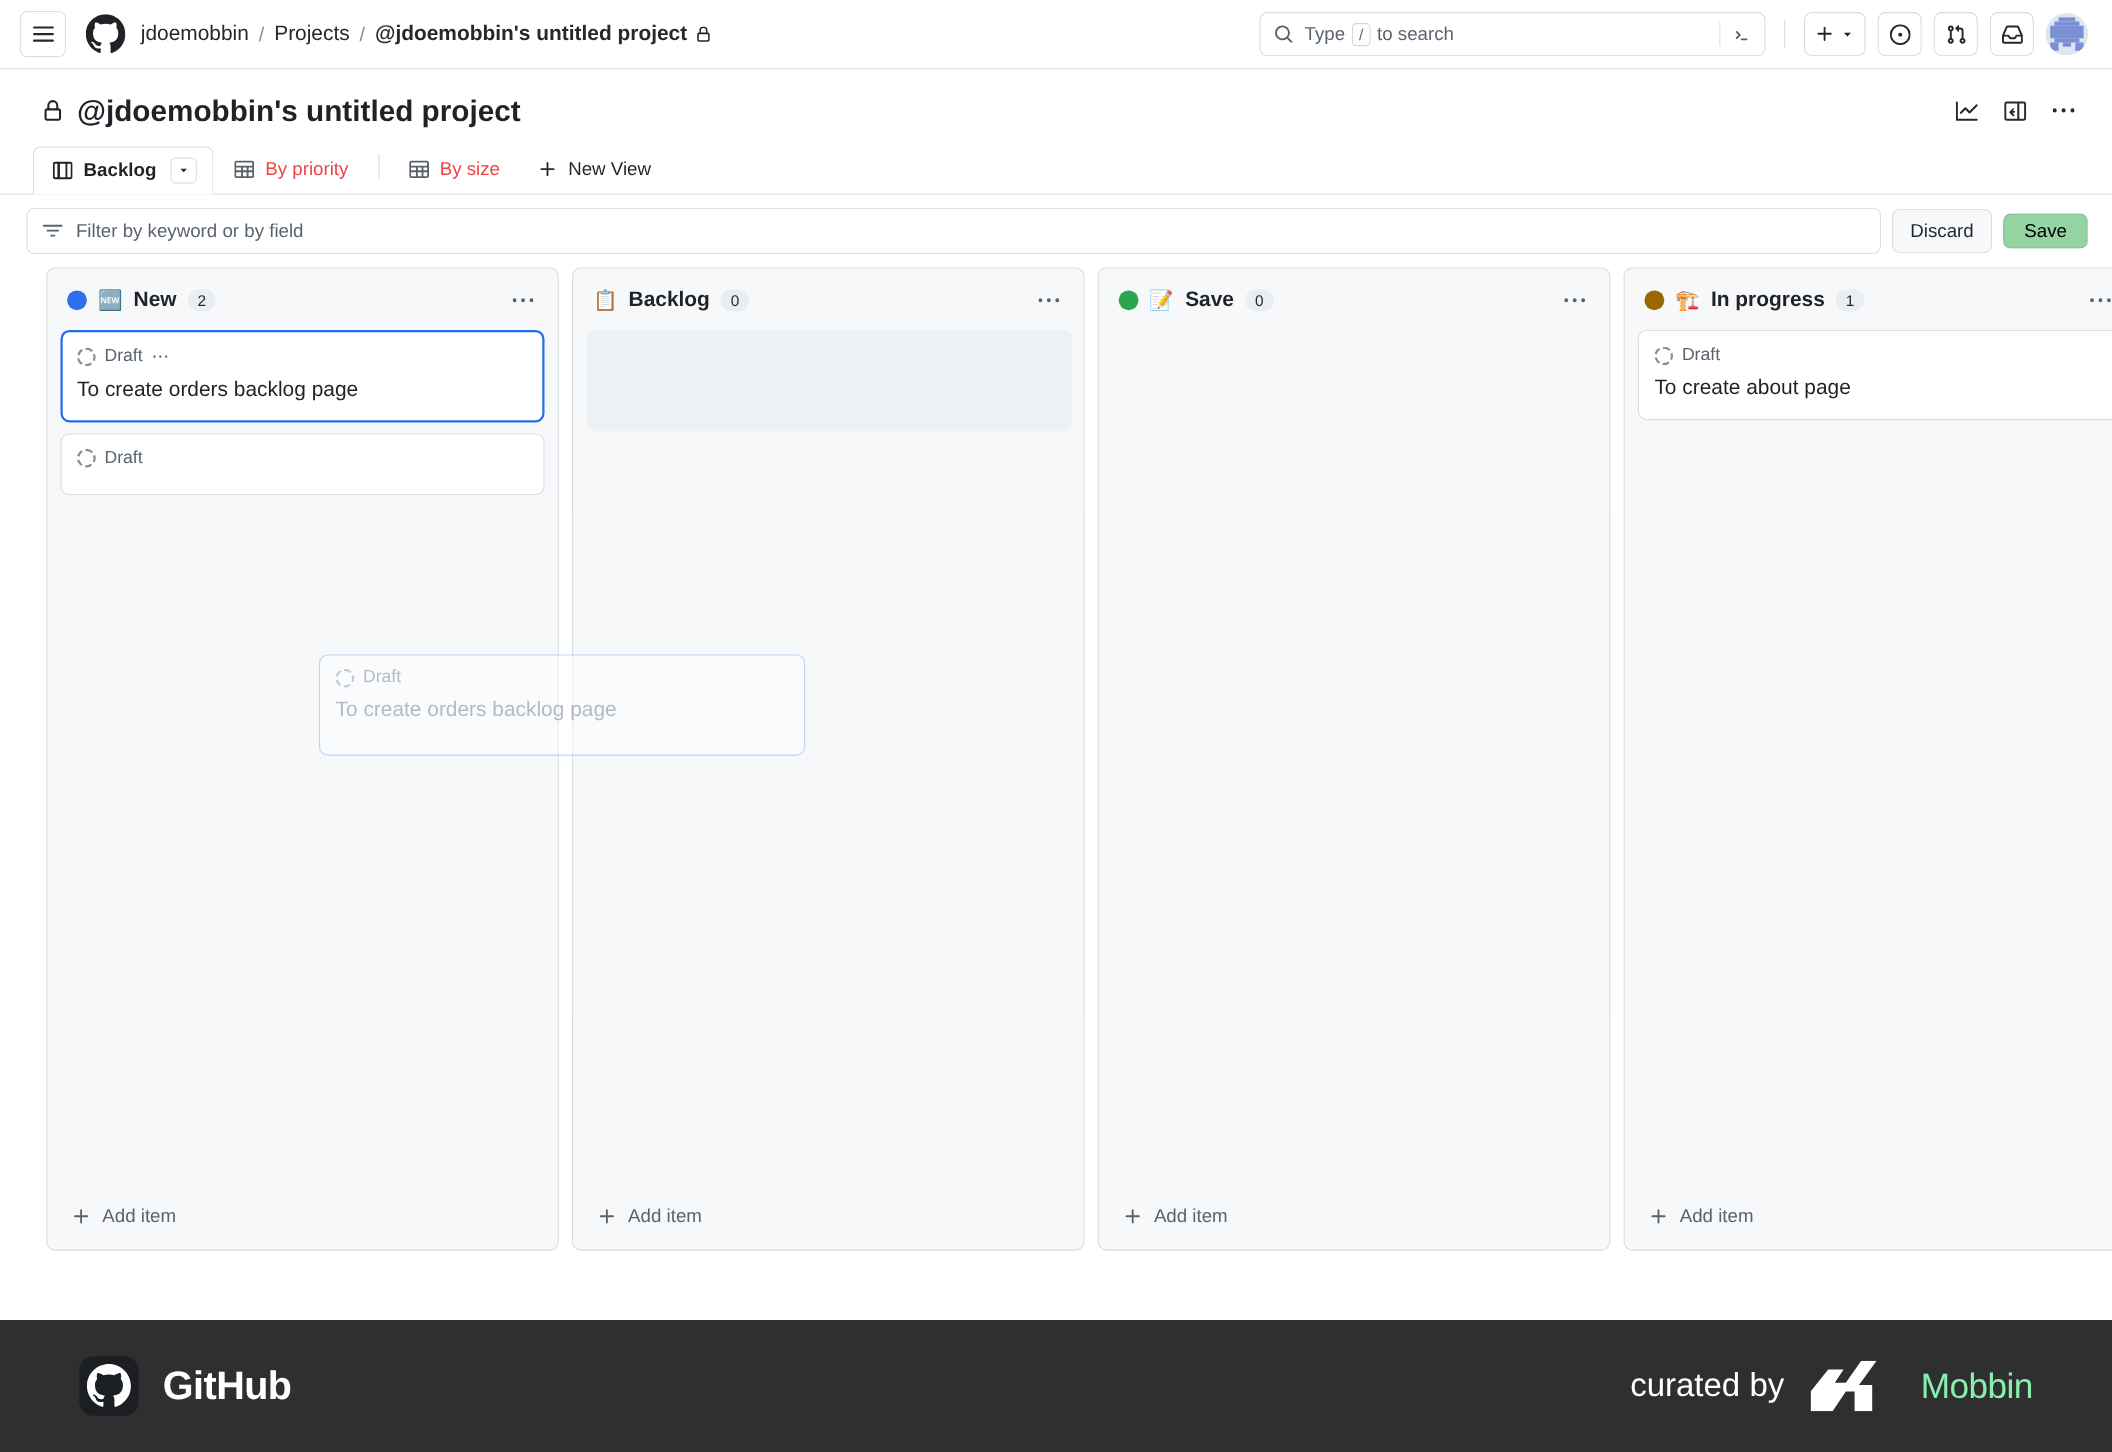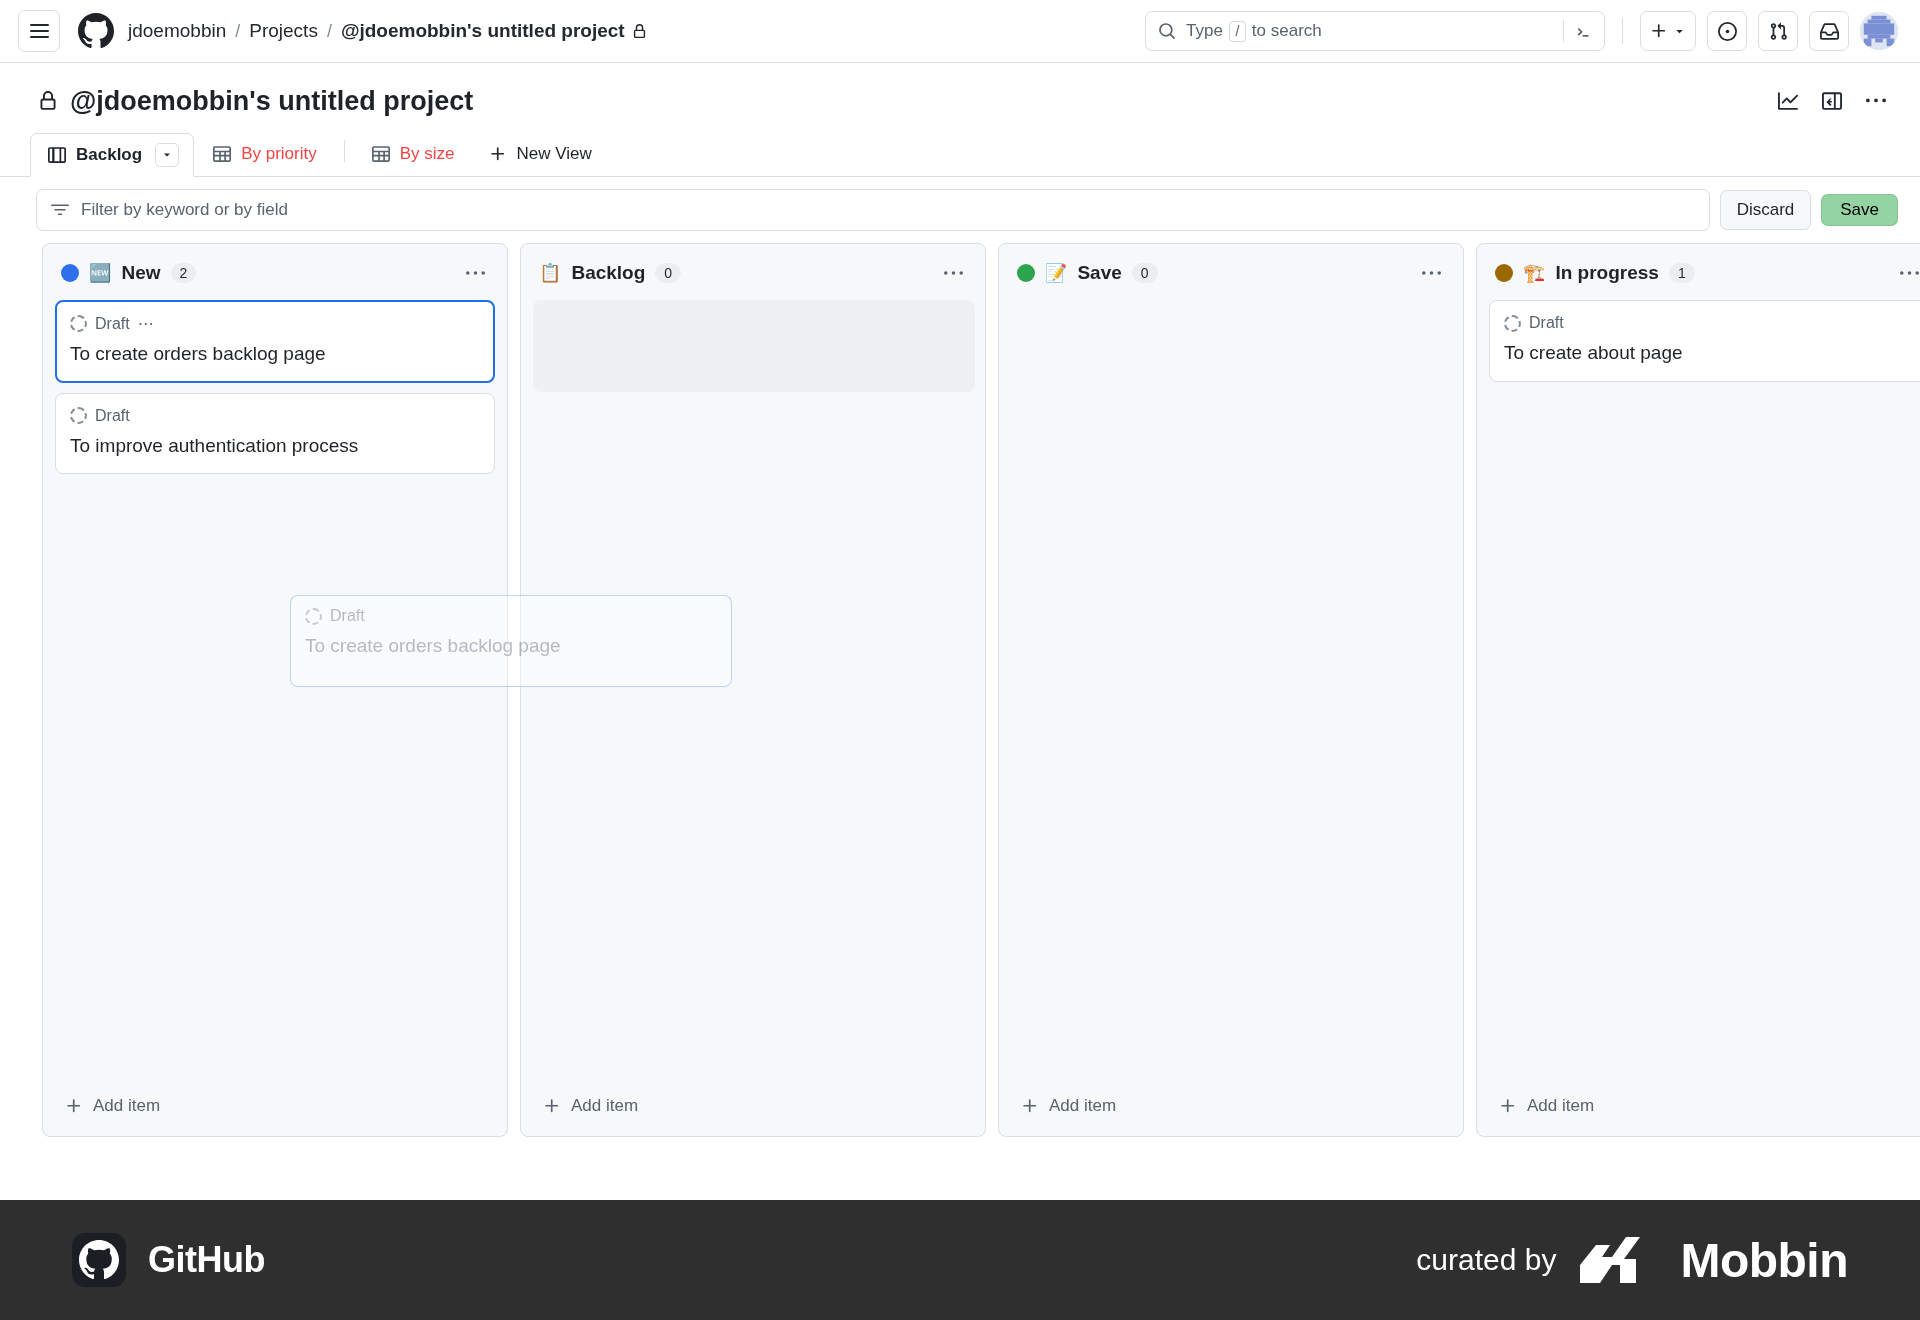--- a/index.html
+++ b/index.html
@@ -125,21 +125,21 @@
     border: 1px solid #d8dee4; background: #fff;
     display:flex; align-items:center; justify-content:center;
     margin-left: 3px; cursor: pointer;
   }
   .tabs-sep { width: 1px; height: 22px; background: #d8dee4; align-self: center; margin: 0 8px; }
   .tab-newview { color: #1f2328; font-size: 17px; text-align: center; }
 
   
   .filter-row {
     display: flex; align-items: center; gap: 10px;
-    padding: 12px 22px 12px 36px;
+    padding: 12px 22px 12px 24px;
   }
   .filter-input {
     flex: 1; height: 42px;
     border: 1px solid #d8dee4; border-radius: 7px;
     background: #fff;
     display: flex; align-items: center; gap: 12px;
     padding: 0 14px;
     cursor: text;
   }
   .filter-input .ph { color: #59636e; font-size: 17px; }
@@ -263,21 +263,21 @@
   }
   .mobbin-left { display: flex; align-items: center; gap: 22px; }
   .gh-tile {
     width: 54px; height: 54px; border-radius: 13px;
     background: #1b1f23;
     display:flex; align-items:center; justify-content:center;
   }
   .gh-word { color: #ffffff; font-size: 36px; font-weight: bold; letter-spacing: -0.5px; }
   .mobbin-right { margin-left: auto; display: flex; align-items: center; gap: 24px; }
   .curated { color: #ffffff; font-size: 30px; }
-  .mobbin-word { color: #ffffff; font-size: 48px; font-weight: bold; letter-spacing: -0.5px; }
+  .mobbin-word { color: #86efac; font-size: 32px; font-weight: normal; letter-spacing: -0.5px; }
 </style>
 </head>
 <body>
 
 <div class="app-header">
 
   <div class="hamburger-btn">
     <span></span>
       <span></span>
       <span></span>
@@ -471,21 +471,20 @@
           <span class="dots">⋯</span>
         </div>
         <div class="card-title">To create orders backlog page</div>
       </div>
 
       <div class="card">
         <div class="card-meta">
           <span class="draft-ring"></span>
           <span>Draft</span>
         </div>
-        <div class="card-title">To improve authentication process</div>
       </div>
 
     </div>
     <div class="col-footer">
       <div class="add-item">
         <svg width="18" height="18" viewBox="0 0 16 16" fill="#59636e">
             <path d="M7.75 2a.75.75 0 0 1 .75.75V7h4.25a.75.75 0 0 1 0 1.5H8.5v4.25a.75.75 0 0 1-1.5 0V8.5H2.75a.75.75 0 0 1 0-1.5H7V2.75A.75.75 0 0 1 7.75 2Z"></path>
           </svg>
         <span>Add item</span>
       </div>

